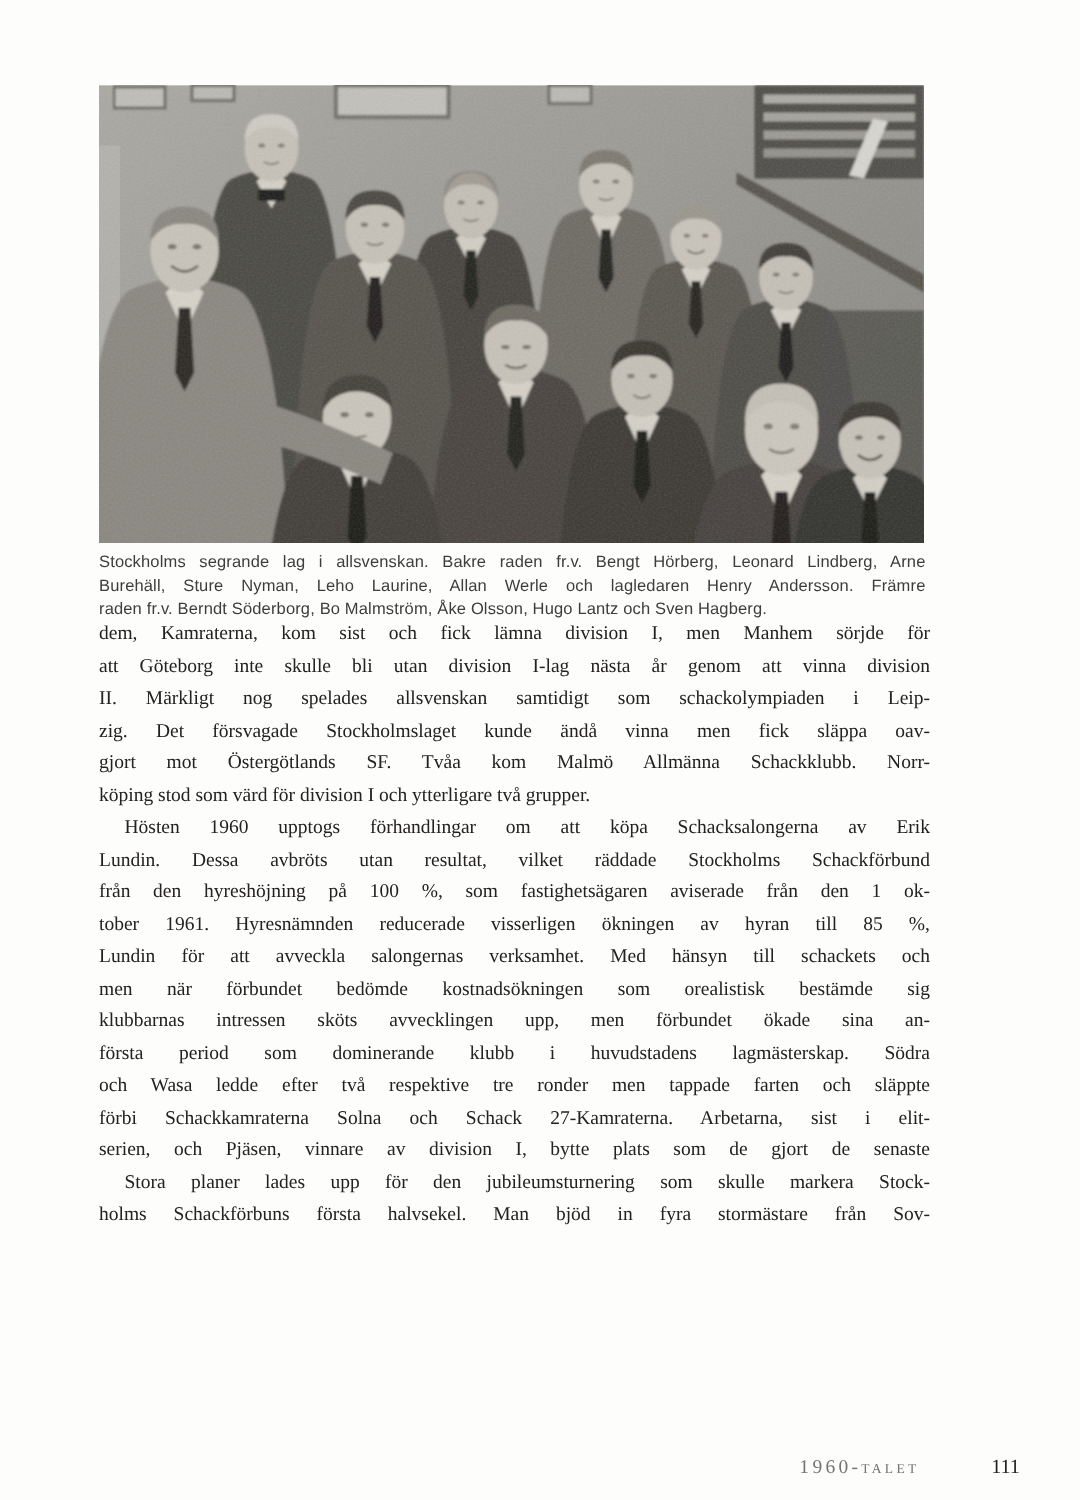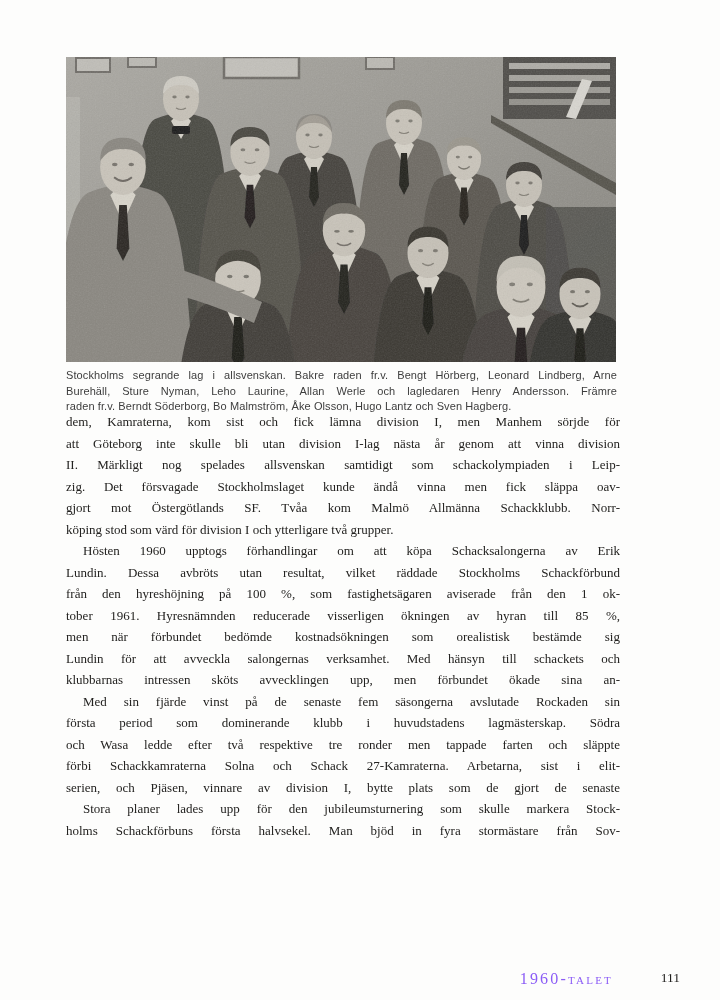--- a/index.html
+++ b/index.html
@@ -24,22 +24,22 @@
     position:absolute; left:66px; top:411px; width:554px;
     font-size:13px; line-height:21.5px; color:var(--ink,#232220);
   }
   .paragraph { margin:0; }
   .bline { text-align:justify; text-align-last:justify; }
   .bline.end { text-align-last:left; }
   .bline.ind { text-indent:17px; }
   .footer { position:absolute; left:0; top:970px; width:720px; height:22px; }
   .running-title {
     position:absolute; right:107px; top:0;
-    font-family:"Liberation Serif", serif; font-size:16px;
-    font-variant:small-caps; letter-spacing:2.2px; color:#8b5cf6;
+    font-family:"Liberation Serif", serif; font-size:13px;
+    font-variant:small-caps; letter-spacing:2.2px; color:#737373;
   }
   .page-number {
     position:absolute; right:40px; top:0;
     font-family:"Liberation Serif", serif; font-size:13.5px; color:#201f1d;
   }
 </style>
 </head>
 <body>
 
 <div class="page">
@@ -237,26 +237,25 @@
       <div class="bline">II. Märkligt nog spelades allsvenskan samtidigt som schackolympiaden i Leip-</div>
       <div class="bline">zig. Det försvagade Stockholmslaget kunde ändå vinna men fick släppa oav-</div>
       <div class="bline">gjort mot Östergötlands SF. Tvåa kom Malmö Allmänna Schackklubb. Norr-</div>
       <div class="bline end">köping stod som värd för division I och ytterligare två grupper.</div>
     </div>
     <div class="paragraph">
       <div class="bline ind">Hösten 1960 upptogs förhandlingar om att köpa Schacksalongerna av Erik</div>
       <div class="bline">Lundin. Dessa avbröts utan resultat, vilket räddade Stockholms Schackförbund</div>
       <div class="bline">från den hyreshöjning på 100 %, som fastighetsägaren aviserade från den 1 ok-</div>
       <div class="bline">tober 1961. Hyresnämnden reducerade visserligen ökningen av hyran till 85 %,</div>
+      <div class="bline">Lundin för att avveckla salongernas verksamhet. Med hänsyn till schackets och</div>
       <div class="bline">men när förbundet bedömde kostnadsökningen som orealistisk bestämde sig</div>
-      <div class="bline">Lundin för att avveckla salongernas verksamhet. Med hänsyn till schackets och</div>
       <div class="bline">klubbarnas intressen sköts avvecklingen upp, men förbundet ökade sina an-</div>
     </div>
     <div class="paragraph">
-      <div class="bline ind">Med sin fjärde vinst på de senaste fem säsongerna avslutade Rockaden sin</div>
       <div class="bline">första period som dominerande klubb i huvudstadens lagmästerskap. Södra</div>
       <div class="bline">och Wasa ledde efter två respektive tre ronder men tappade farten och släppte</div>
       <div class="bline">förbi Schackkamraterna Solna och Schack 27-Kamraterna. Arbetarna, sist i elit-</div>
       <div class="bline">serien, och Pjäsen, vinnare av division I, bytte plats som de gjort de senaste</div>
     </div>
     <div class="paragraph">
       <div class="bline ind">Stora planer lades upp för den jubileumsturnering som skulle markera Stock-</div>
       <div class="bline">holms Schackförbuns första halvsekel. Man bjöd in fyra stormästare från Sov-</div>
     </div>
   </div>

